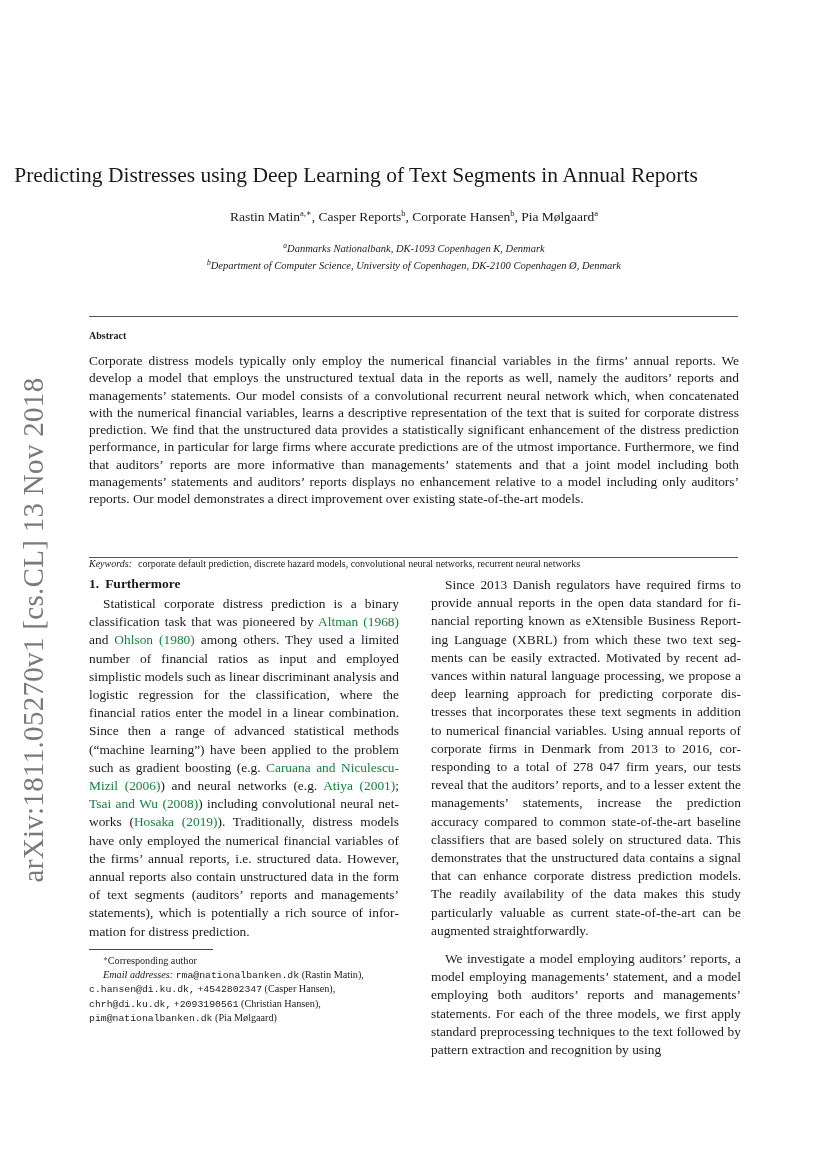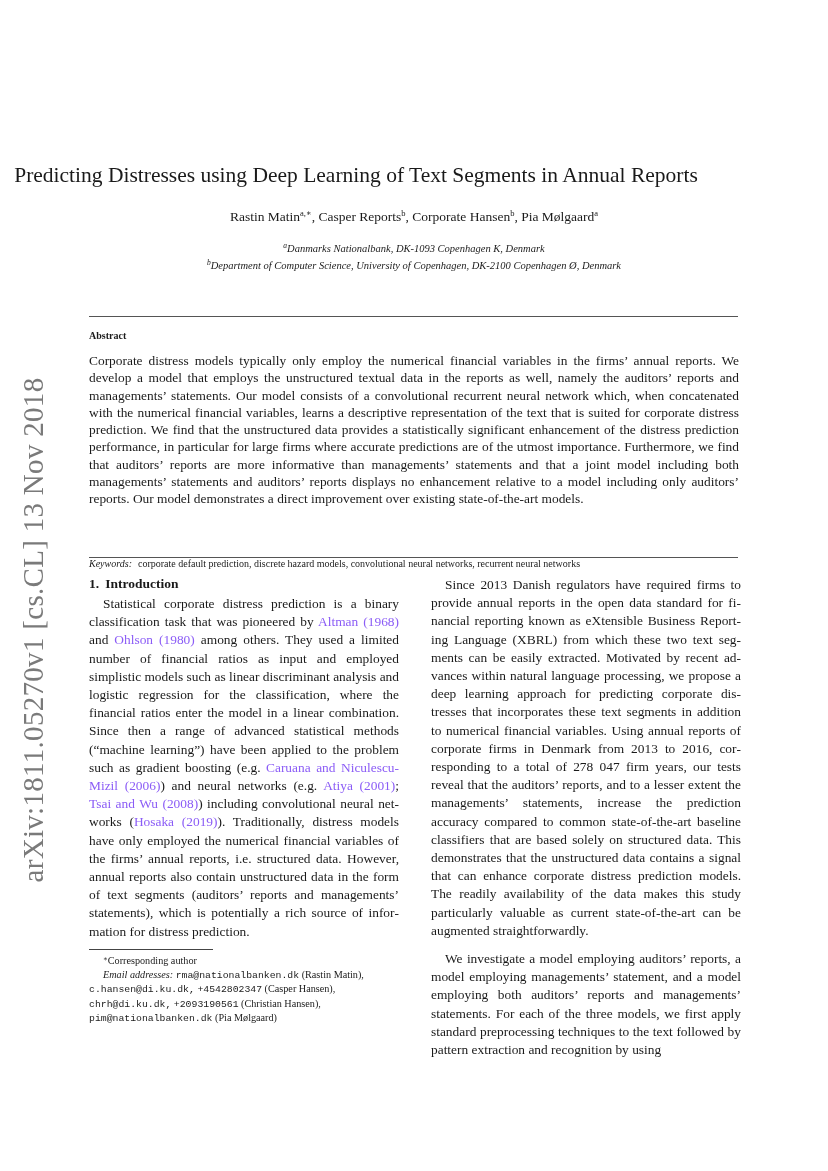--- a/index.html
+++ b/index.html
@@ -47,21 +47,21 @@
     position: absolute; width: 310px; font-size: 13.4px; line-height: 18.2px;
     text-align: justify; hyphens: manual;
   }
   .col p { margin: 0; text-indent: 14px; }
   .col-left { left: 89px; top: 595px; }
   .col-right { left: 431px; top: 576px; }
   .section-head {
     position: absolute; left: 89px; top: 576px; font-weight: bold; font-size: 13.5px;
   }
   .section-head .num { margin-right: 6px; }
-  .cite { color: #8b5cf6; }
+  .cite { color: #15803d; }
   .col-right p + p { margin-top: 10px; }
   .footnote-rule { position: absolute; left: 89px; top: 949px; width: 124px; height: 1px; background: #444; }
   .footnotes {
     position: absolute; left: 89px; top: 953px; width: 320px;
     font-size: 10.2px; line-height: 13.6px;
   }
   .footnotes .fn-line { display: block; white-space: nowrap; }
   .footnotes .indent { padding-left: 14px; }
   .mono { font-family: "Liberation Mono", "DejaVu Sans Mono", monospace; font-size: 9.8px; }
   .footnotes sup { font-size: 7px; vertical-align: 3px; }
@@ -89,21 +89,21 @@
 <div class="abstract-head">Abstract</div>
 <div class="abstract-body">Corporate distress models typically only employ the numerical financial variables in the firms’ annual reports. We develop a model that employs the unstructured textual data in the reports as well, namely the auditors’ reports and managements’ statements. Our model consists of a convolutional recurrent neural network which, when concatenated with the numerical financial variables, learns a descriptive representation of the text that is suited for corporate distress prediction. We find that the unstructured data provides a statistically significant enhancement of the distress prediction performance, in particular for large firms where accurate predictions are of the utmost importance. Furthermore, we find that auditors’ reports are more informative than managements’ statements and that a joint model including both managements’ statements and auditors’ reports displays no enhancement relative to a model including only auditors’ reports. Our model demonstrates a direct improvement over existing state-of-the-art models.</div>
 
 <div class="keywords">
   <em>Keywords:</em><span>corporate default prediction, discrete hazard models, convolutional neural networks, recurrent neural networks</span>
 </div>
 
 <div class="rule" style="top:557px;"></div>
 
 <div class="section-head">
-  <span class="num">1.</span><span>Introduction</span>
+  <span class="num">1.</span><span>Furthermore</span>
 </div>
 
 <div class="col col-left">
   <p><span>Statistical corporate distress prediction is a binary classification task that was pioneered by </span><a class="cite"><span>Altman</span> (<span>1968</span>)</a><span> and </span><a class="cite"><span>Ohlson</span> (<span>1980</span>)</a><span> among others.  They used a lim­ited number of financial ratios as input and employed simplistic models such as linear discriminant analysis and logistic regression for the classification, where the financial ratios enter the model in a linear combina­tion. Since then a range of advanced statistical methods (“machine learning”) have been applied to the problem such as gradient boosting (e.g. </span><a class="cite"><span>Caruana and Niculescu-Mizil</span> (<span>2006</span>)</a><span>) and neural networks (e.g. </span><a class="cite"><span>Atiya</span> (<span>2001</span>)</a><span>; </span><a class="cite"><span>Tsai and Wu</span> (<span>2008</span>)</a><span>) including convolutional neural net­works (</span><a class="cite"><span>Hosaka</span> (<span>2019</span>)</a><span>).  Traditionally, distress models have only employed the numerical financial variables of the firms’ annual reports, i.e. structured data. However, annual reports also contain unstructured data in the form of text segments (auditors’ reports and managements’ statements), which is potentially a rich source of infor­mation for distress prediction.</span></p>
 </div>
 
 <div class="footnote-rule"></div>
 <div class="footnotes">
   <span class="fn-line indent"><sup>∗</sup><span>Corresponding author</span></span>
   <span class="fn-line indent"><em>Email addresses:</em> <a class="mono">rma@nationalbanken.dk</a> <span>(Rastin Matin),</span></span>

